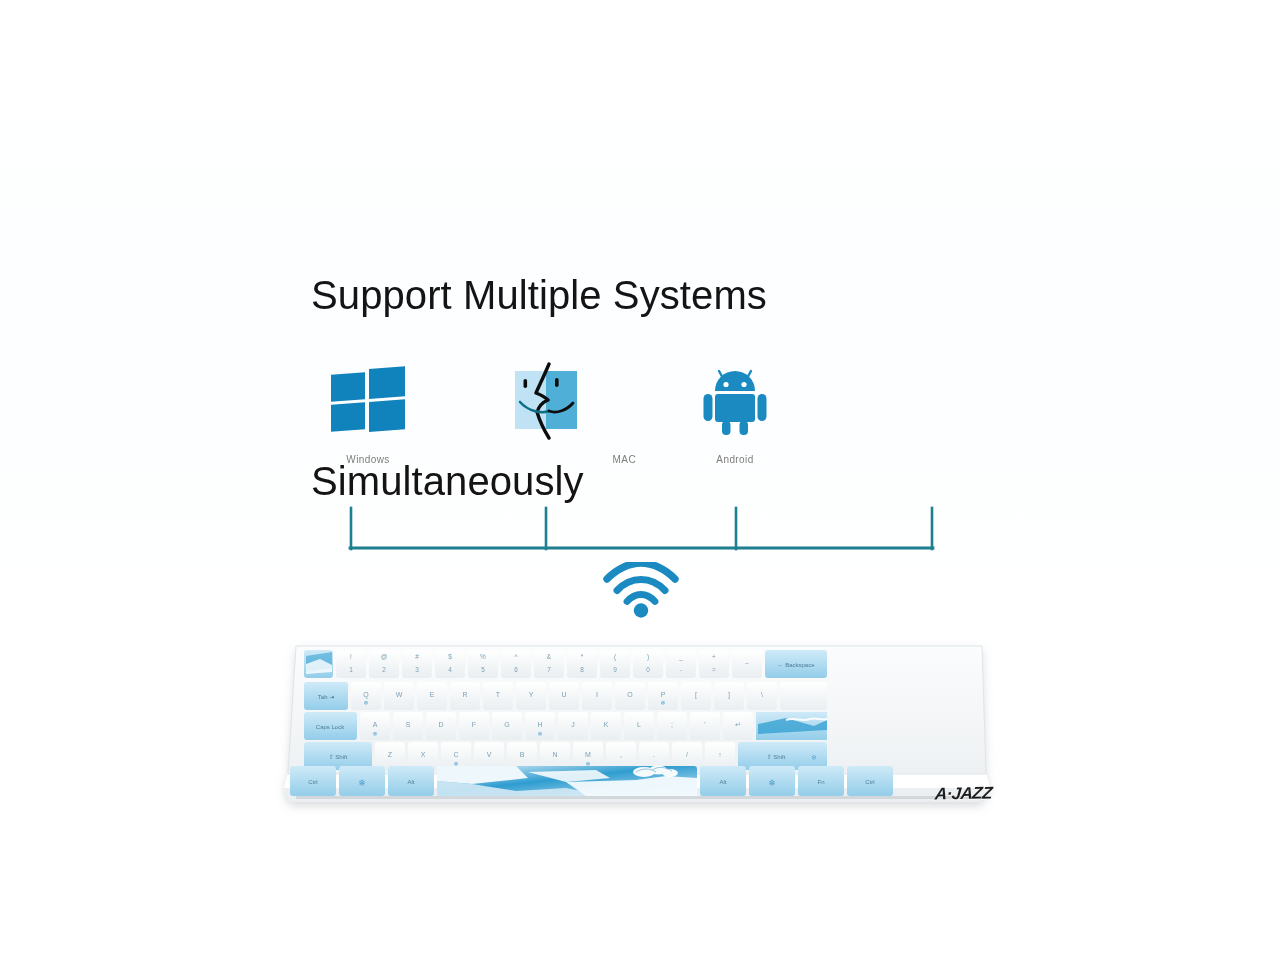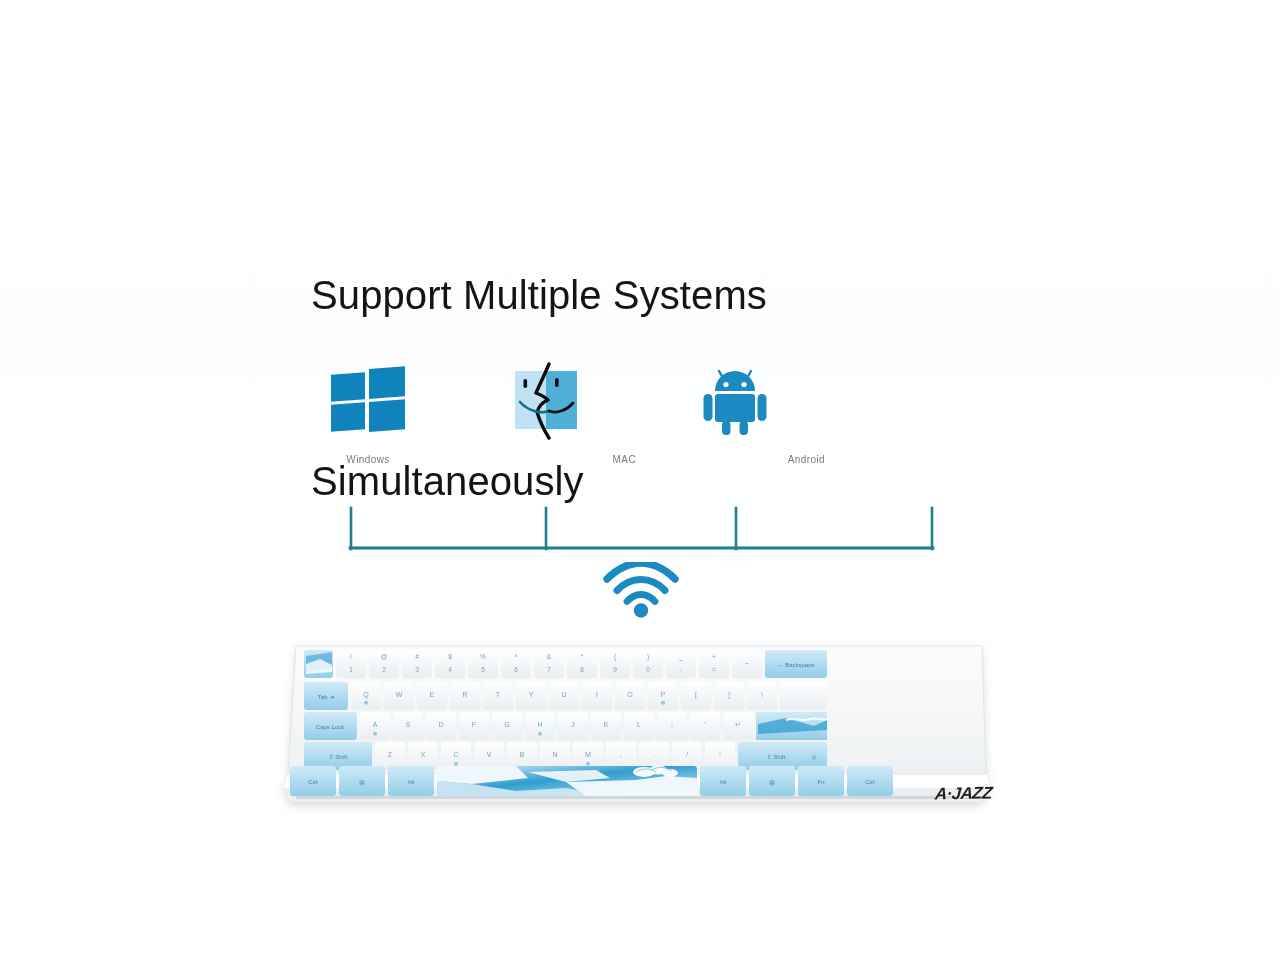--- a/index.html
+++ b/index.html
@@ -107,21 +107,21 @@
               <rect x="14.5" y="17" width="3.6" height="9" rx="1.8" fill="#0d0d0d"></rect>
               <rect x="46" y="16" width="3.6" height="9" rx="1.8" fill="#0d0d0d"></rect>
               <path d="M11 40 C19 49 32 52 40 49" fill="none" stroke="#0d6f86" stroke-width="2.6" stroke-linecap="round"></path>
               <path d="M40 49 C48 52 58 48 64 41" fill="none" stroke="#0d0d0d" stroke-width="2.8" stroke-linecap="round"></path>
             </svg>
           </div>
         </div>
         <div class="os-label">MAC</div>
       </div>
 
-      <div class="os-item" style="left:365px;text-align:right;">
+      <div class="os-item" style="left:365px;">
         <div class="os-glyph">
           <div class="droid">
             <svg width="66" height="72" viewBox="0 0 66 72">
               <g fill="#1a8ac0">
                 <path d="M17 6 L22 15" stroke="#1a8ac0" stroke-width="2.4" stroke-linecap="round" fill="none"></path>
                 <path d="M49 6 L44 15" stroke="#1a8ac0" stroke-width="2.4" stroke-linecap="round" fill="none"></path>
                 <path d="M13 26 A20 20 0 0 1 53 26 Z"></path>
                 <circle cx="24" cy="19.5" r="2.6" fill="#ffffff"></circle>
                 <circle cx="42" cy="19.5" r="2.6" fill="#ffffff"></circle>
                 <rect x="13" y="29" width="40" height="28" rx="3"></rect>

